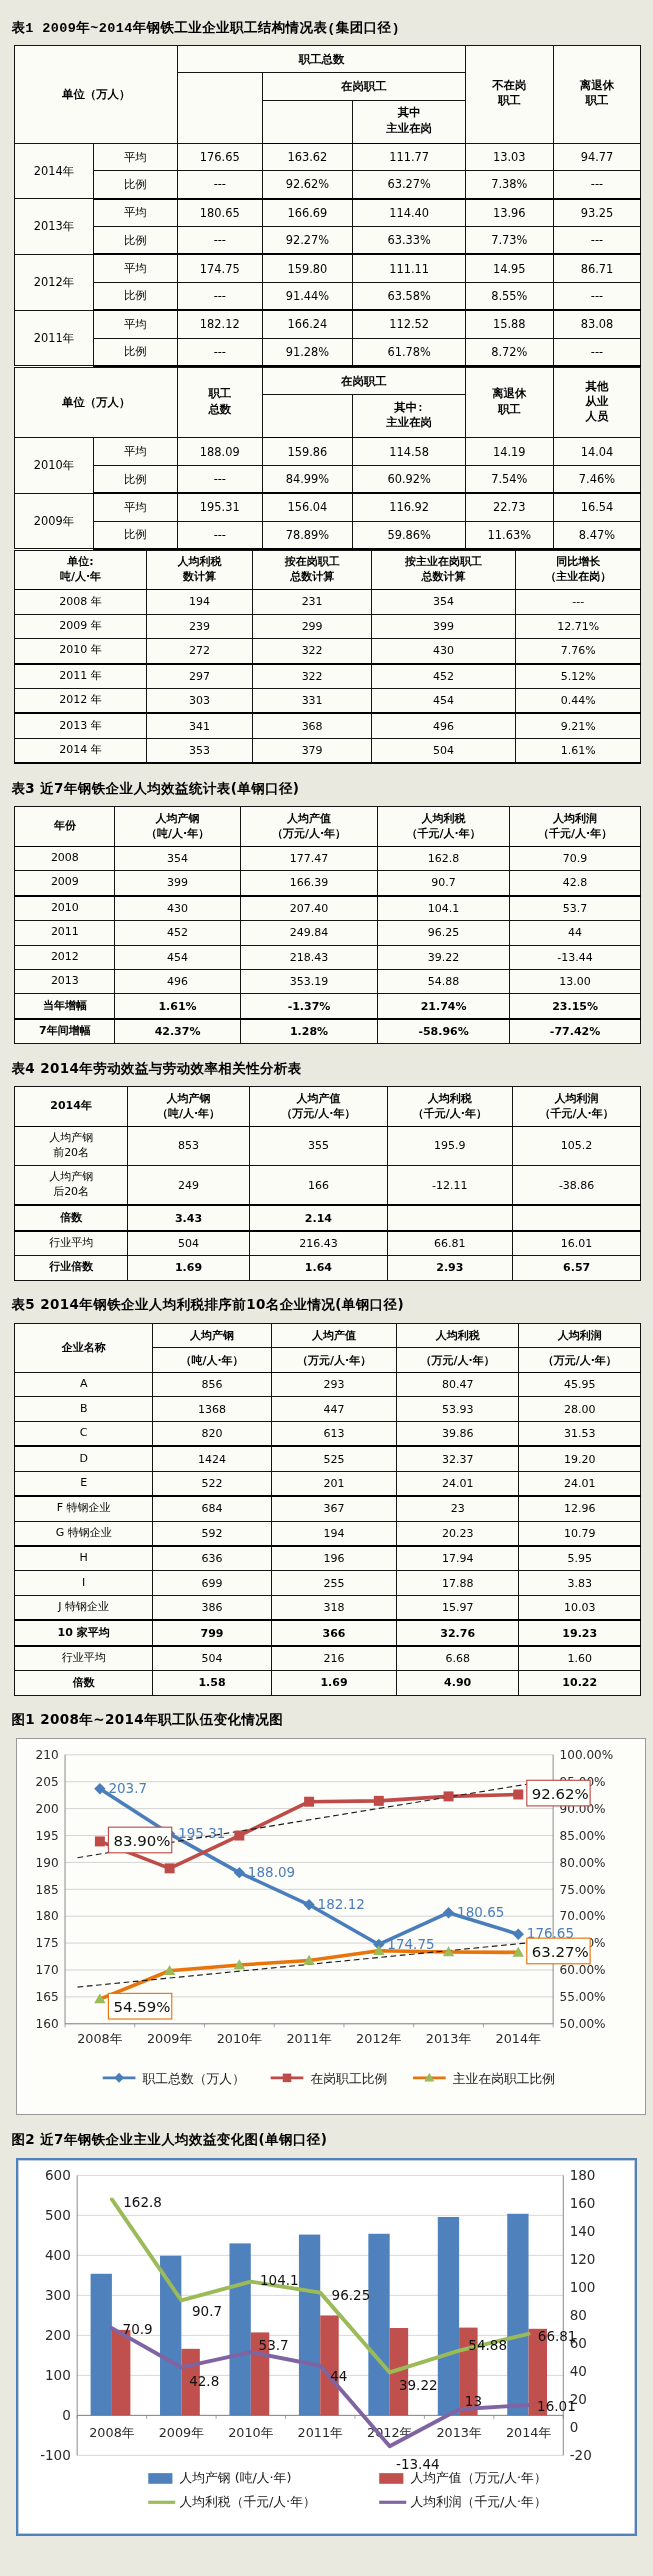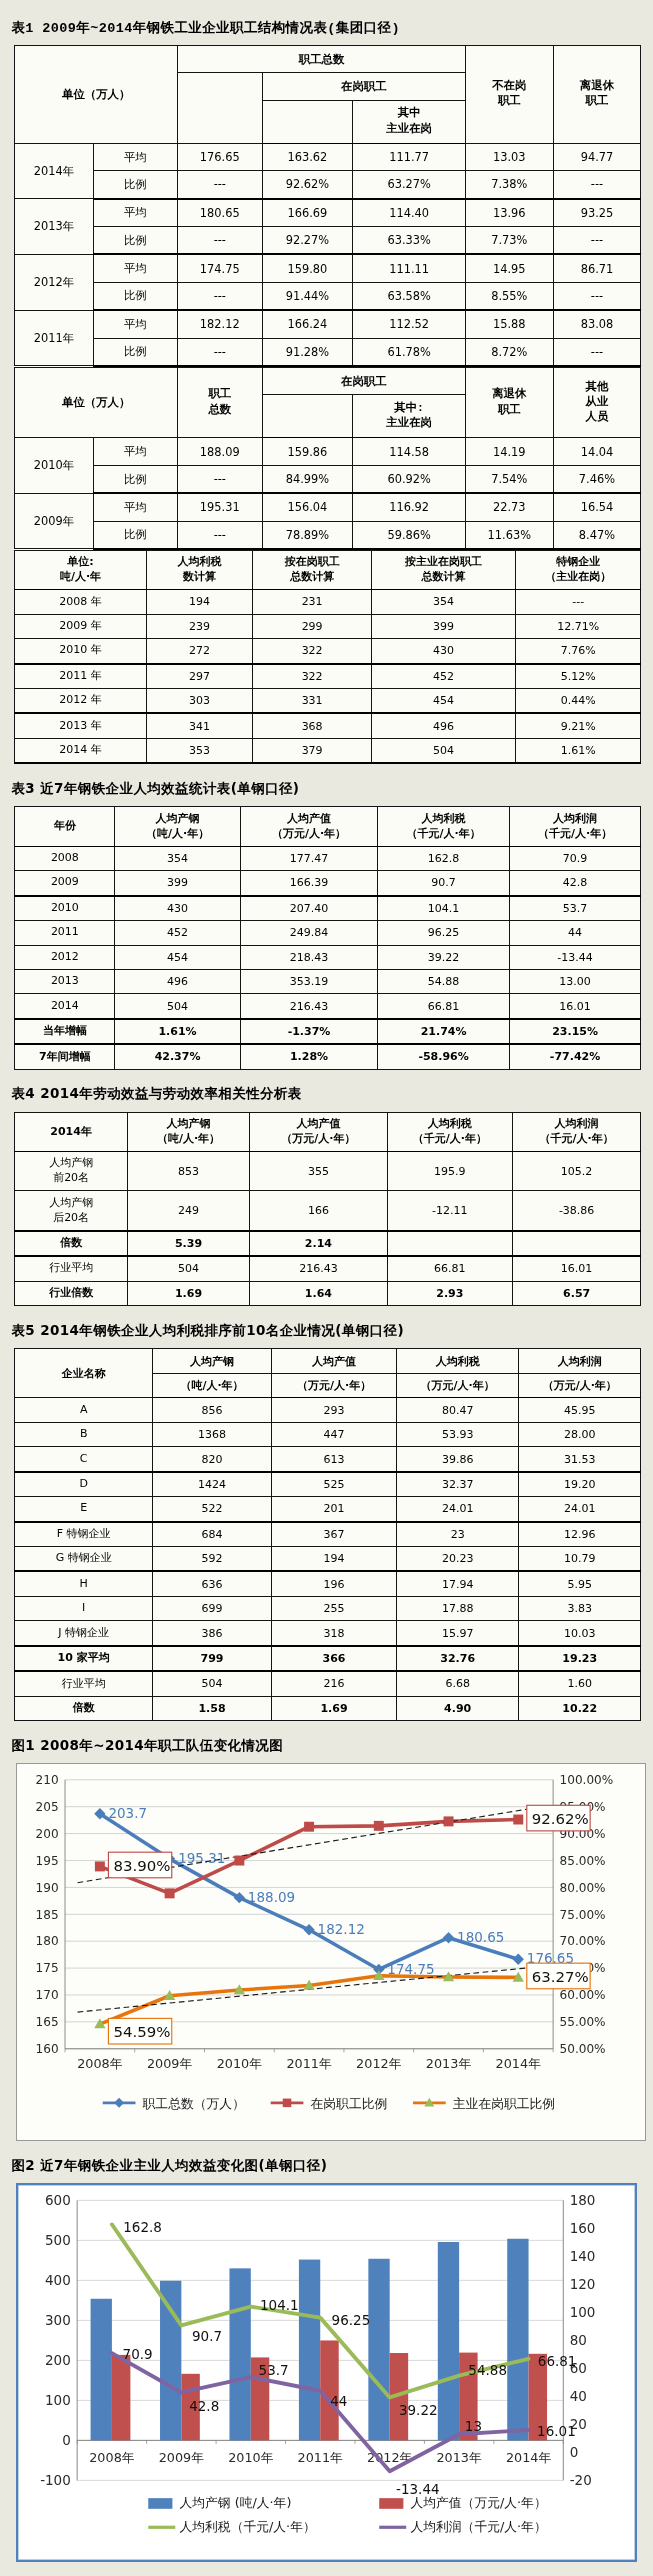--- a/index.html
+++ b/index.html
@@ -207,21 +207,21 @@
     <thead>
         <tr>
       <th class="pre">单位:
 吨/人·年</th>
       <th class="pre">人均利税
 数计算</th>
       <th class="pre">按在岗职工
 总数计算</th>
       <th class="pre">按主业在岗职工
 总数计算</th>
-      <th class="pre">特钢企业
+      <th class="pre">同比增长
 （主业在岗）</th>
     </tr>
       </thead>
     <tbody id="t2-body">
         <tr>
           <td class="rowlabel pre">2008 年</td>
           <td>194</td>
           <td>231</td>
           <td>354</td>
           <td>---</td>
@@ -329,27 +329,20 @@
           <td>39.22</td>
           <td>-13.44</td>
         </tr>
         <tr>
           <td class="rowlabel pre">2013</td>
           <td>496</td>
           <td>353.19</td>
           <td>54.88</td>
           <td>13.00</td>
         </tr>
-        <tr class="groupend">
-          <td class="rowlabel pre">2014</td>
-          <td>504</td>
-          <td>216.43</td>
-          <td>66.81</td>
-          <td>16.01</td>
-        </tr>
         <tr class="bold groupend">
           <td class="rowlabel pre">当年增幅</td>
           <td>1.61%</td>
           <td>-1.37%</td>
           <td>21.74%</td>
           <td>23.15%</td>
         </tr>
         <tr class="bold">
           <td class="rowlabel pre">7年间增幅</td>
           <td>42.37%</td>
@@ -394,21 +387,21 @@
         <tr class="groupend">
           <td class="rowlabel pre">人均产钢
 后20名</td>
           <td>249</td>
           <td>166</td>
           <td>-12.11</td>
           <td>-38.86</td>
         </tr>
         <tr class="bold groupend">
           <td class="rowlabel pre">倍数</td>
-          <td>5.39</td>
+          <td>3.43</td>
           <td>2.14</td>
           <td></td>
           <td></td>
         </tr>
         <tr>
           <td class="rowlabel pre">行业平均</td>
           <td>504</td>
           <td>216.43</td>
           <td>66.81</td>
           <td>16.01</td>

